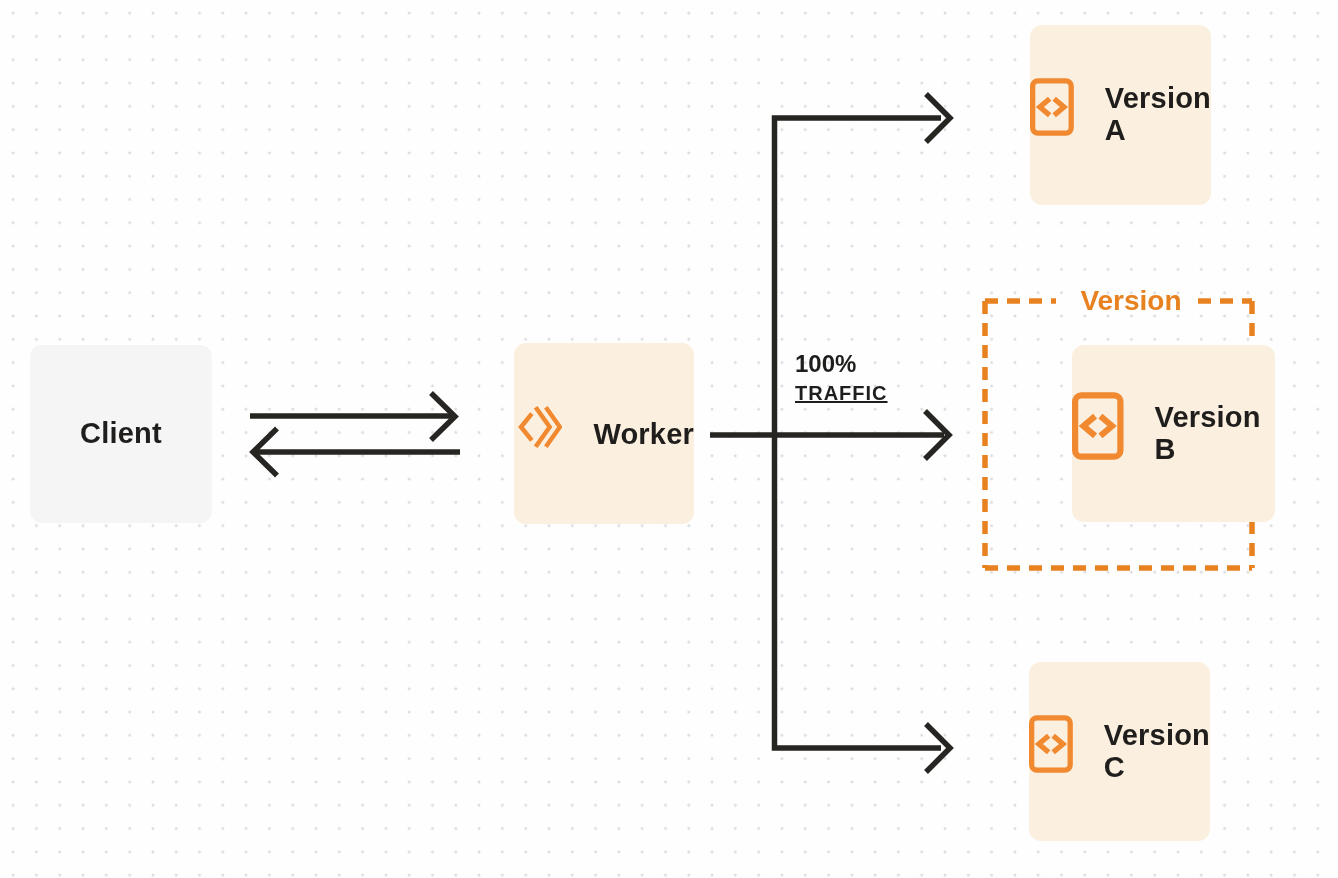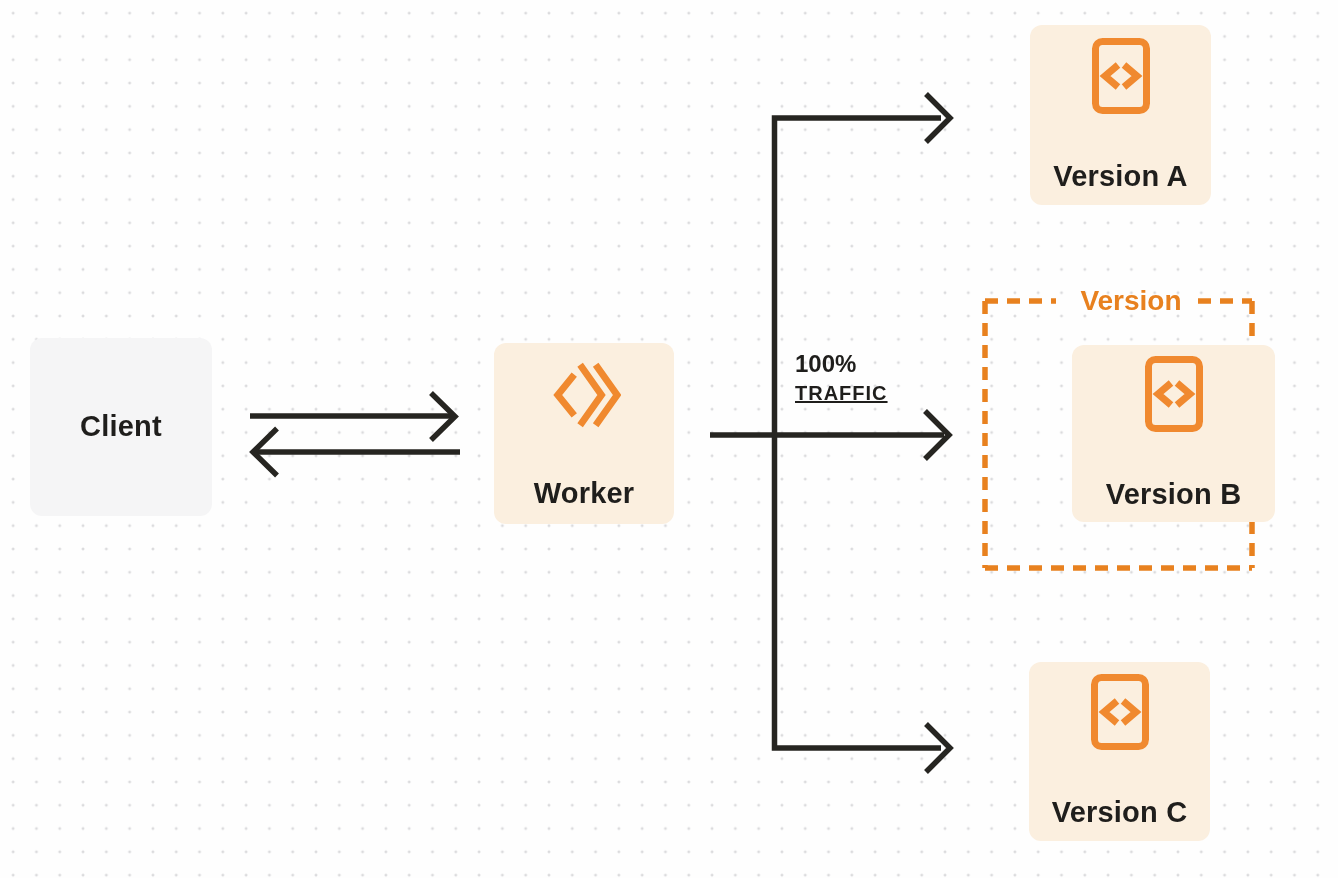--- a/index.html
+++ b/index.html
@@ -17,39 +17,39 @@
   .arrow-layer {
     position: absolute;
     inset: 0;
     width: 1338px;
     height: 878px;
   }
   .node {
     position: absolute;
     border-radius: 12px;
     display: flex;
-    flex-direction: column;
+    flex-direction: row;
     align-items: center;
     justify-content: center;
     z-index: 2;
     gap: 31px;
   }
   .node-gray  { background: #F5F5F6; }
   .node-cream { background: #FBEFDF; }
   .node-label {
     font-weight: 700;
     font-size: 29px;
     color: #1F1E1C;
     letter-spacing: 0.2px;
     line-height: 1.1;
   }
   .node-icon { display: block; margin-bottom: 16px; }
 
-  .client-node    { left: 30px;   top: 338px; width: 182px; height: 178px; }
-  .worker-node    { left: 494px;  top: 343px; width: 180px; height: 179px; padding-top: 2px; }
+  .client-node    { left: 30px;   top: 345px; width: 182px; height: 178px; }
+  .worker-node    { left: 514px;  top: 343px; width: 180px; height: 179px; padding-top: 2px; }
   .version-a-node { left: 1030px; top: 25px;  width: 181px; height: 180px; }
   .version-b-node { left: 1028px; top: 345px; width: 203px; height: 177px; margin-left: 44px; }
   .version-c-node { left: 1029px; top: 662px; width: 181px; height: 179px; }
 
   .deployed-label {
     position: absolute;
     left: 1064px;
     top: 286px;
     width: 134px;
     text-align: center;

